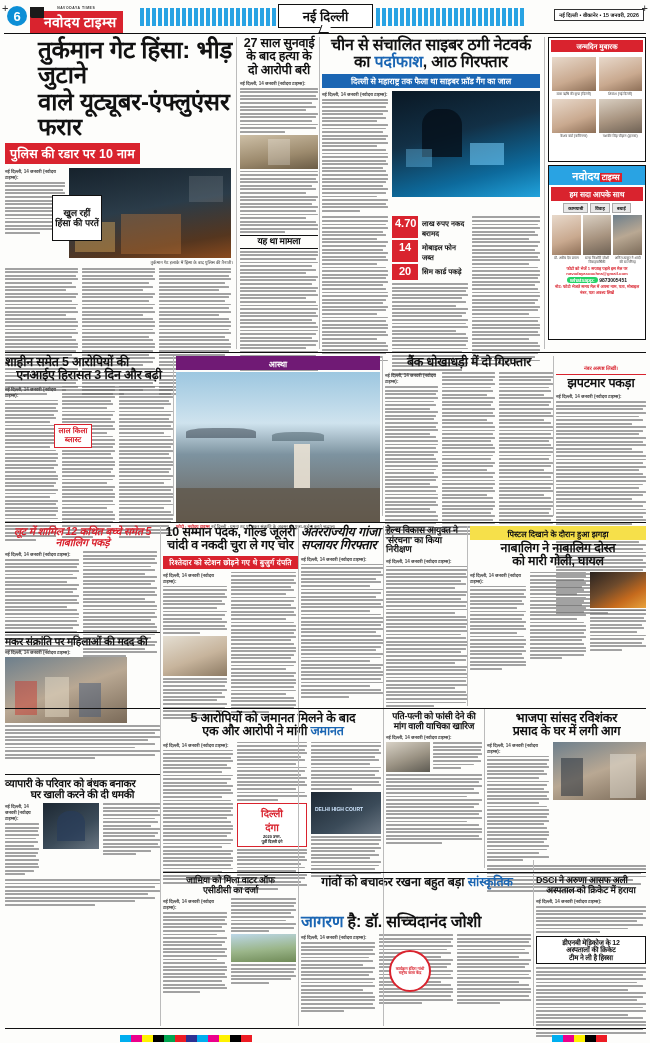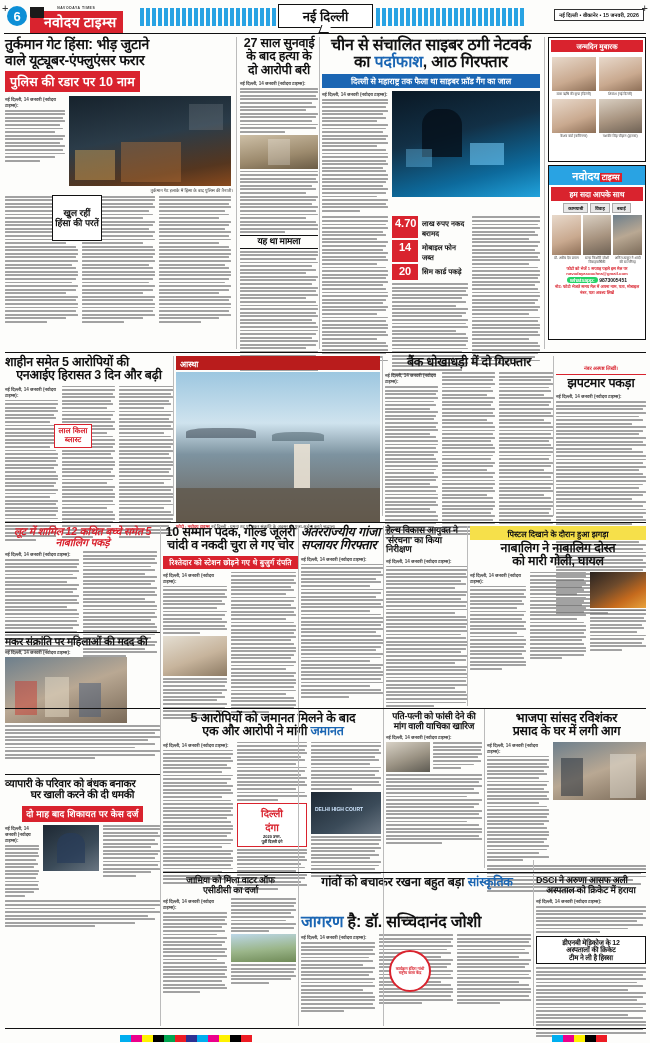--- a/index.html
+++ b/index.html
@@ -52,21 +52,21 @@
     background:#fff; border-left:1px solid #111; border-bottom:1px solid #111;
     transform:skewX(-20deg);
   }
   .dateline{
     position:absolute; right:6px; top:9px; border:1px solid #333; background:#fff;
     padding:1px 4px; font-size:5.2px; font-weight:bold; color:#111; letter-spacing:.1px;
   }
 
   
   .hl{ font-weight:bold; color:#111; line-height:1.06; letter-spacing:-.2px; }
-  .hl-xl{ font-size:14px; }
+  .hl-xl{ font-size:24px;margin-left:33px; }
   .hl-lg{ font-size:16px; }
   .hl-md{ font-size:12.5px; }
   .hl-sm{ font-size:10.5px; }
   .hl-xs{ font-size:9px; }
   .kicker-red{ background:#d9232e; color:#fff; font-weight:bold; padding:2px 5px;
                font-size:12.5px; display:inline-block; letter-spacing:.2px; }
   .kicker-blue{ background:#1b66b3; color:#fff; font-weight:bold; padding:1.5px 4px;
                 font-size:8px; display:block; }
   .kicker-yellow{ background:#f6e04a; color:#111; font-weight:bold; padding:1.5px 4px;
                   font-size:8px; display:block; text-align:center; }
@@ -856,21 +856,21 @@
           <i></i>
           <i></i>
           <i></i>
           <i></i>
       </div>
     </div>
   </div>
   <div class="pullbox" style="left:54px;top:424px;width:38px;height:24px;font-size:7.5px;color:#d9232e;display:flex;align-items:center;justify-content:center;padding:2px;border-color:#d9232e;">लाल किला ब्लास्ट</div>
 
   <div style="position:absolute;left:176px;top:356px;width:204px;">
-    <div class="kicker-black" style="background:#b91c1c;font-size:8px;">आस्था</div>
+    <div class="kicker-black" style="text-align:center;background:#701a75;font-size:8px;">आस्था</div>
     <div class="photo river" style="width:204px;height:150px;margin-top:2px;">
       <div style="position:absolute;left:10px;top:56px;width:70px;height:10px;background:rgba(30,40,50,.45);border-radius:40% 40% 0 0;"></div>
       <div style="position:absolute;left:96px;top:60px;width:52px;height:9px;background:rgba(40,60,70,.4);border-radius:40% 40% 0 0;"></div>
       <div style="position:absolute;left:118px;top:72px;width:16px;height:44px;background:rgba(240,230,215,.85);"></div>
       <div style="position:absolute;left:0;bottom:0;width:204px;height:34px;background:rgba(95,85,72,.75);"></div>
     </div>
     <div class="caption" style="margin-top:1px;">
       <span class="red">फोटो : नवोदय टाइम्स</span>
       <span>नई दिल्ली : यमुना तट पर मकर संक्रांति के अवसर पर पूजा-अर्चना करते श्रद्धालु।</span>
     </div>
@@ -1185,23 +1185,20 @@
         <i></i>
         <i></i>
         <i></i>
         <i></i>
     </div>
   </div>
 
   <div style="position:absolute;left:5px;top:778px;width:155px;">
     <div class="hl hl-sm" style="">व्यापारी के परिवार को बंधक बनाकर</div>
     <div class="hl hl-sm" style="text-align:center;">घर खाली करने की दी धमकी</div>
-    <div style="margin-top:3px;text-align:center;">
-      <span class="kicker-red" style="font-size:9px;padding:1.5px 4px;">दो माह बाद शिकायत पर केस दर्ज</span>
-    </div>
     <div style="display:flex;gap:4px;margin-top:3px;">
       <div style="width:34px;">
         <div class="byline">नई दिल्ली, 14 जनवरी (नवोदय टाइम्स):</div>
         <div class="lines dense" style="margin-top:2px;">
           <i></i>
             <i></i>
             <i></i>
             <i></i>
             <i></i>
             <i></i>

